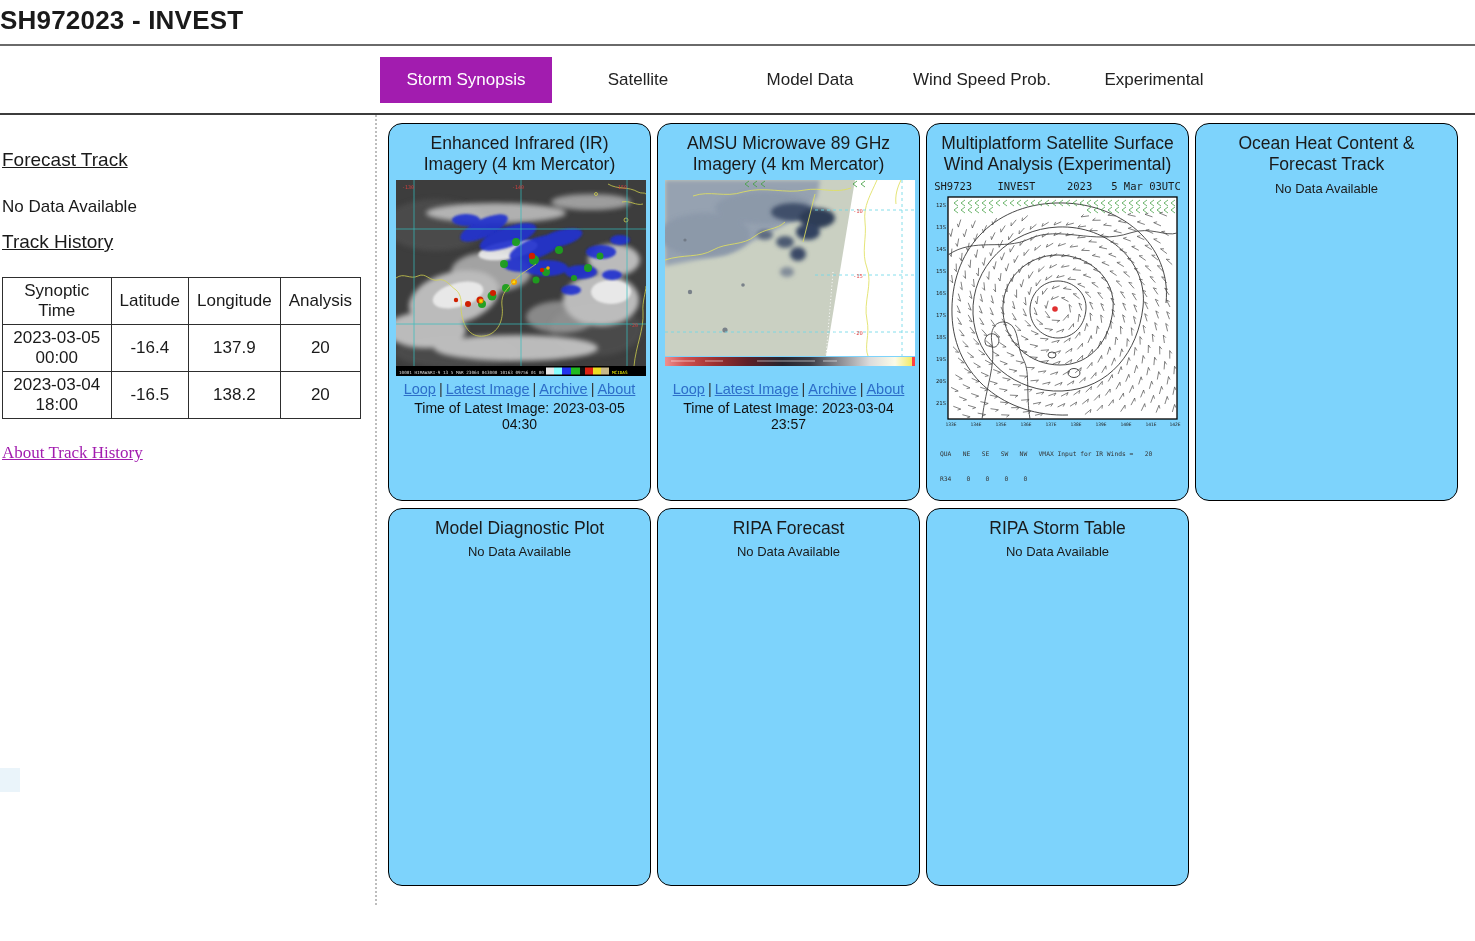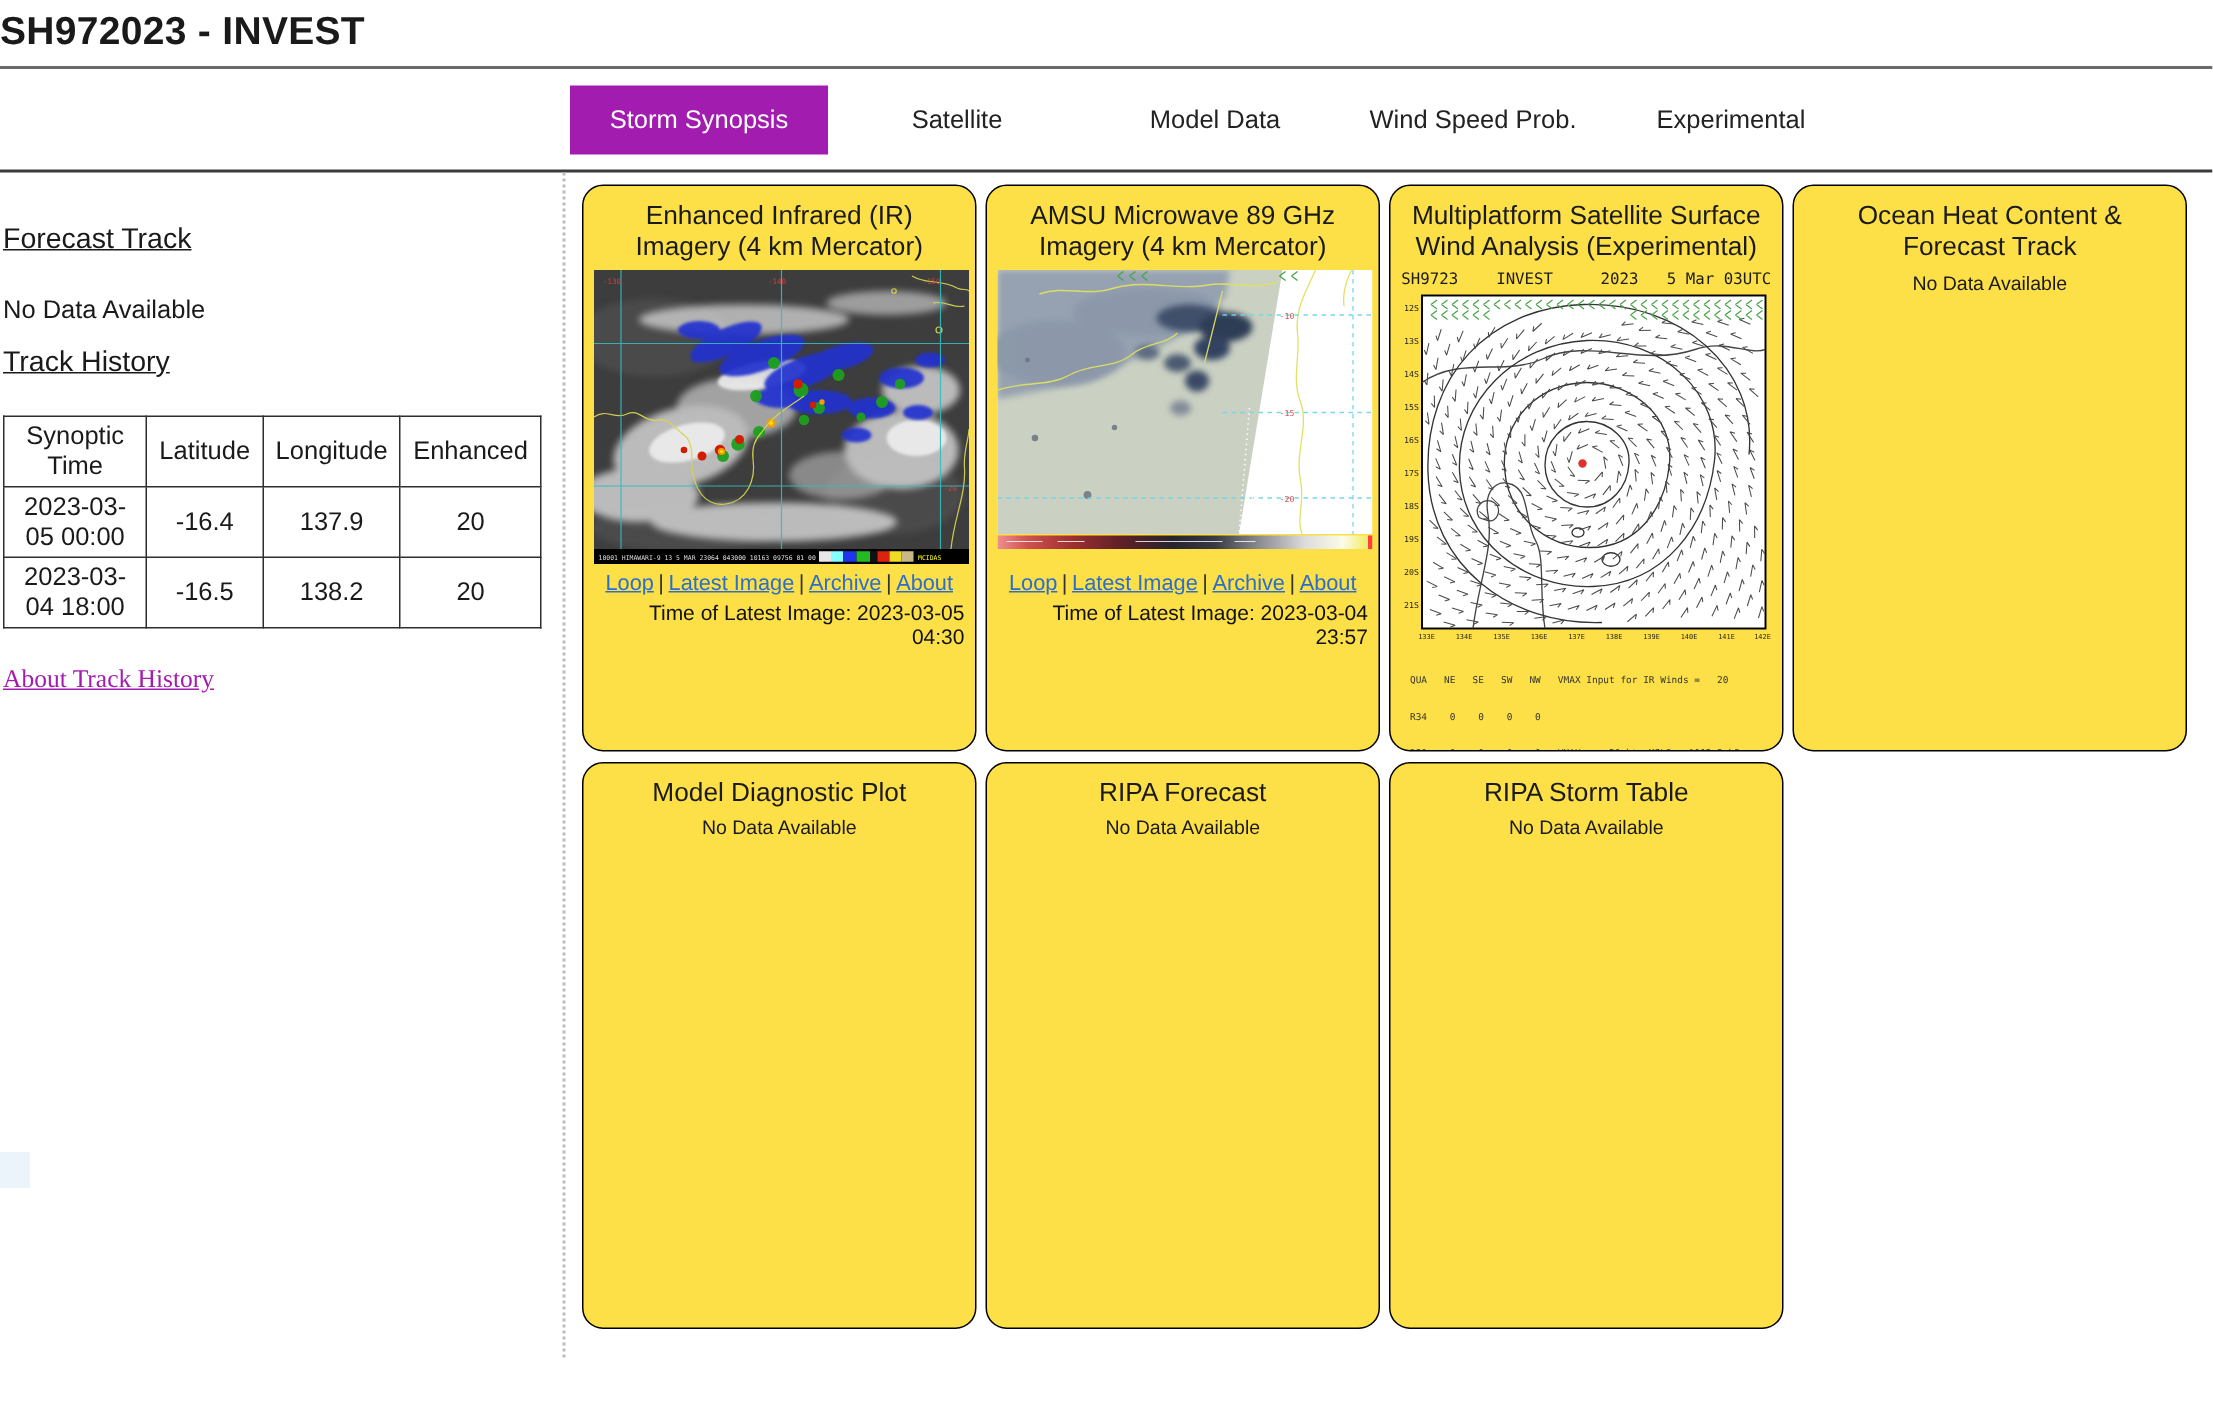--- a/index.html
+++ b/index.html
@@ -32,29 +32,29 @@
   table.track { border-collapse:collapse; margin-top:24px; font-size:17px; }
   table.track th, table.track td {
     border:1px solid #2e2e2e; padding:3px 8px; text-align:center; font-weight:400;
   }
   .about-link { display:inline-block; margin-top:24px; font-size:17px; color:#a21caf; text-decoration:underline; cursor:pointer;font-family:Liberation Serif, serif; }
   
   .cards-area { padding:8px 10px 0 11px; }
   .cards-grid { display:grid; grid-template-columns:repeat(4,263px); gap:7px 6px; }
   .card {
     height:378px; border:1px solid #000; border-radius:14px;
-    background:#fde047; text-align:center; padding:6px 7px; overflow:hidden;
+    background:#7dd3fc; text-align:center; padding:6px 7px; overflow:hidden;
   }
   .card-title { font-size:17.5px; line-height:1.22; margin:3px 6px 4px 6px; }
   .nodata { font-size:13px; margin-top:5px; }
   .imgwrap { margin:3px auto 0 auto; width:250px; line-height:0; }
   .links-row { font-size:14.5px; margin-top:5px; }
   .links-row a { color:#2d6ec9; text-decoration:underline; cursor:pointer; }
   .sep { color:#333; padding:0 3px; }
-  .time-line { font-size:14px; margin-top:3px; color:#111;text-align:right; }
+  .time-line { font-size:14px; margin-top:3px; color:#111; }
   
   .plot-header { font-family:"DejaVu Sans Mono", monospace; font-weight:normal; font-size:10.5px; white-space:pre; margin-top:1px; }
   .wind-stats {
     font-family:"DejaVu Sans Mono", monospace; font-size:6.3px; line-height:1.3;
     text-align:left; margin:1px 0 0 6px; white-space:pre; color:#333;
   }
   .ghost-square { position:absolute; left:0; top:768px; width:20px; height:24px; background:#eaf4fa; }
   svg text { font-family:"DejaVu Sans Mono", monospace; }
 </style>
 </head>
@@ -78,21 +78,21 @@
     <div class="section-heading">Forecast Track</div>
     <div class="status-line">No Data Available</div>
     <div class="section-heading">Track History</div>
 
     <table class="track">
       <thead>
         <tr>
           <th>Synoptic Time</th>
           <th>Latitude</th>
           <th>Longitude</th>
-          <th>Enhanced</th>
+          <th>Analysis</th>
         </tr>
       </thead>
       <tbody>
         <tr>
           <td>2023-03-05 00:00</td>
           <td>-16.4</td>
           <td>137.9</td>
           <td>20</td>
         </tr>
         <tr>

